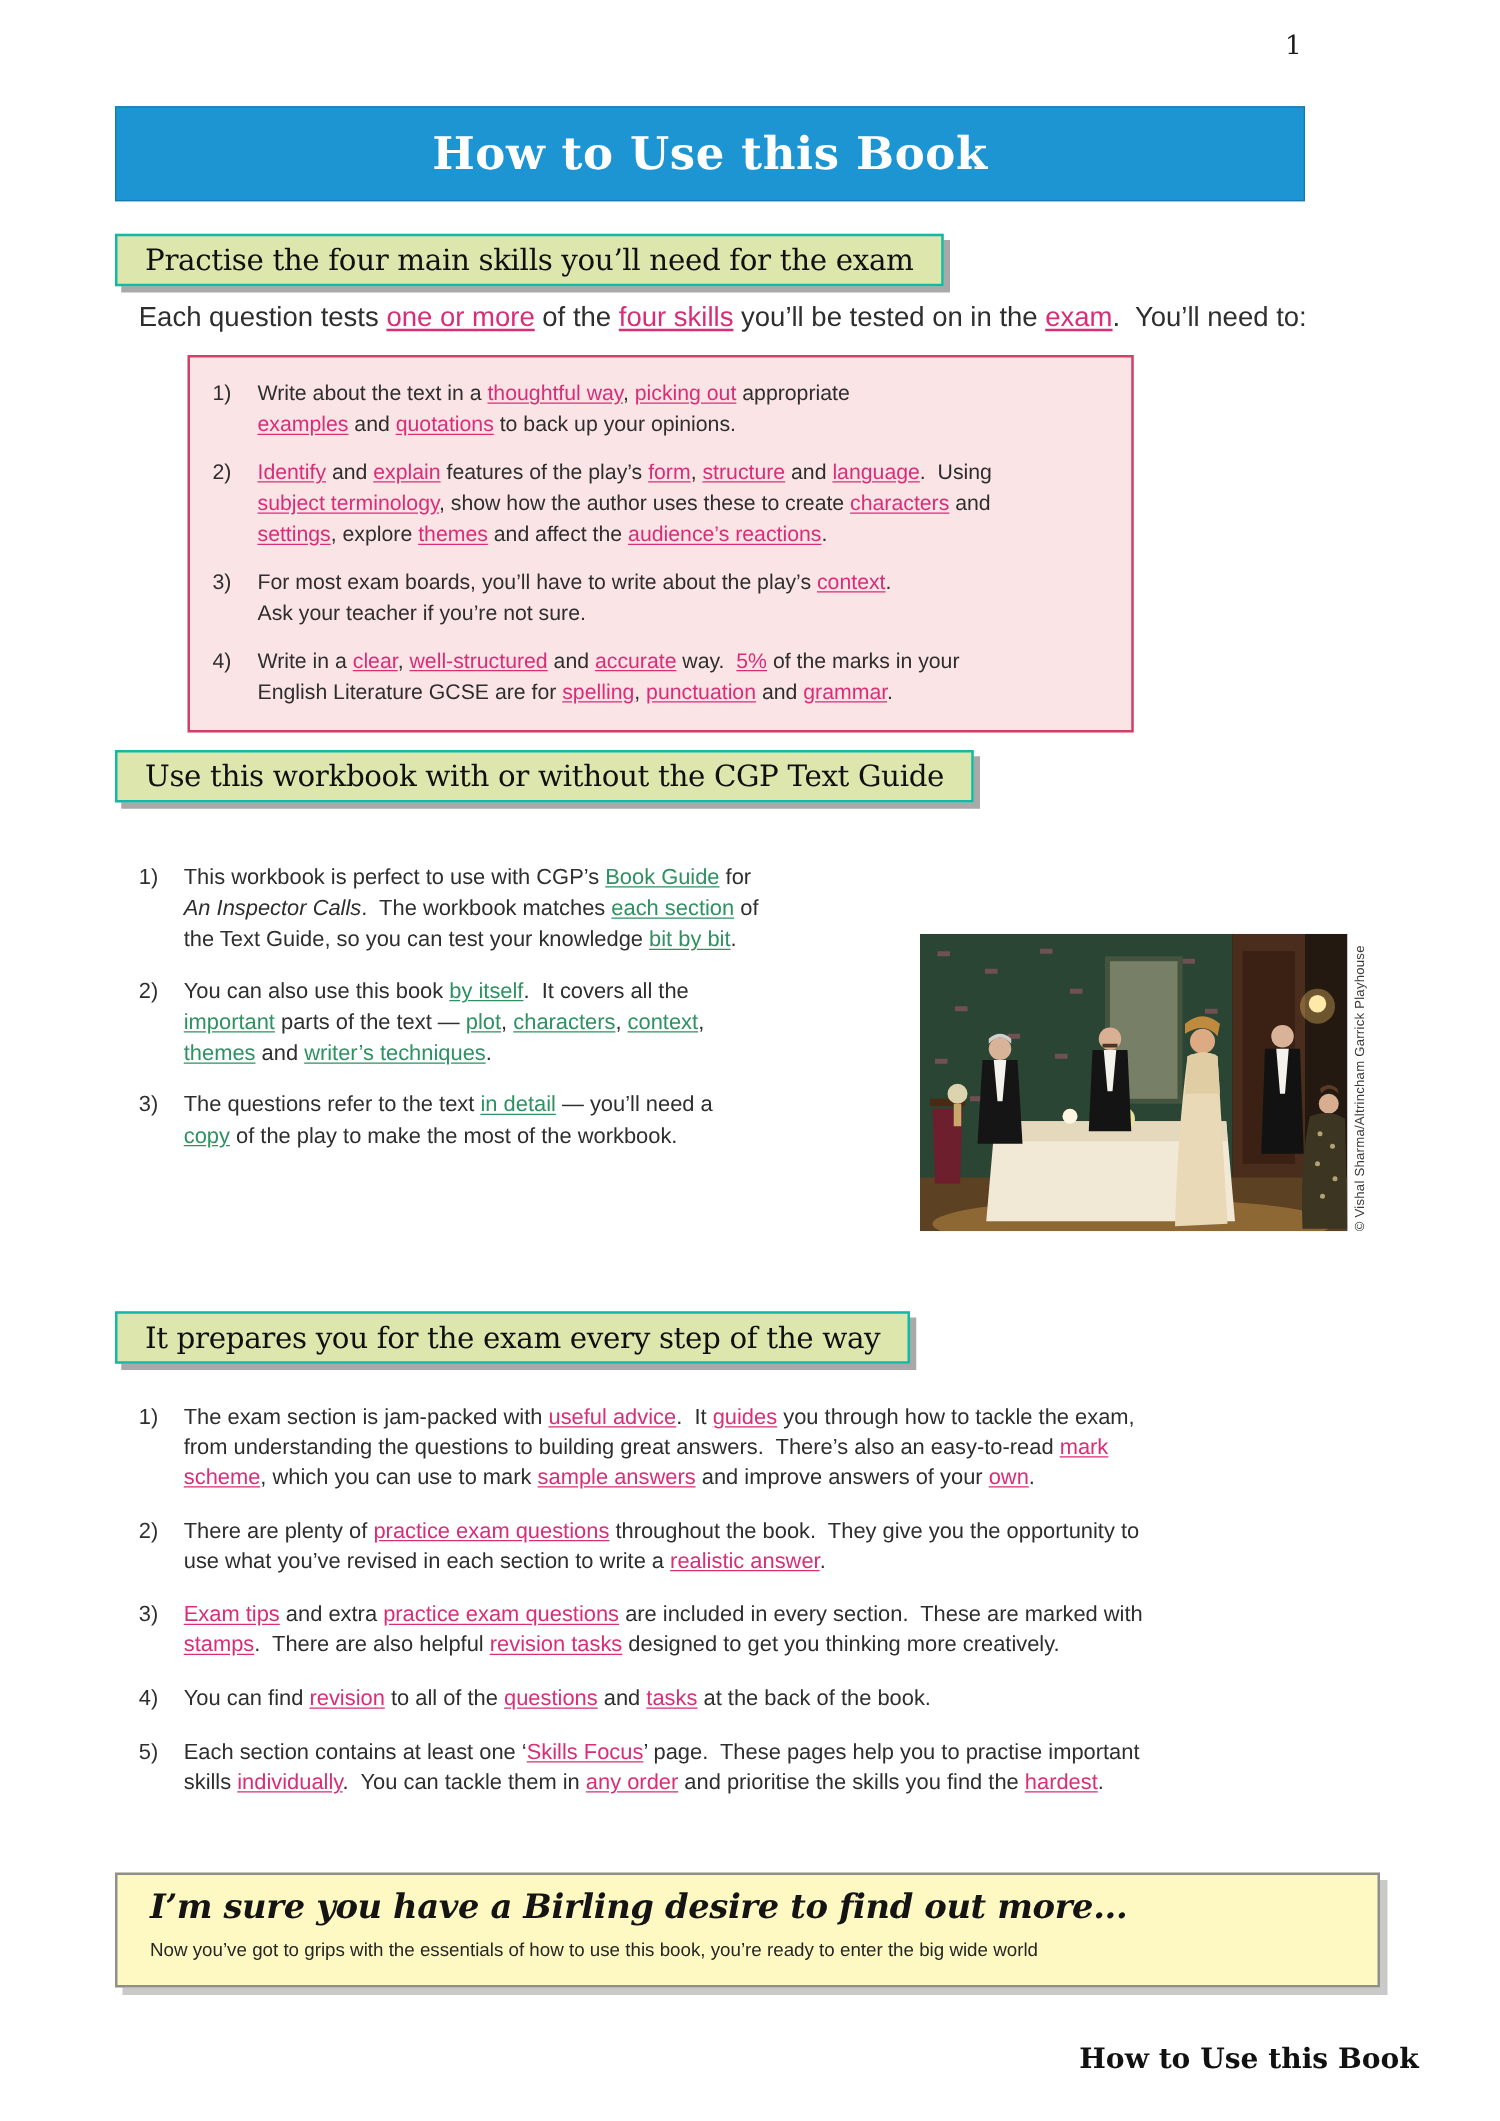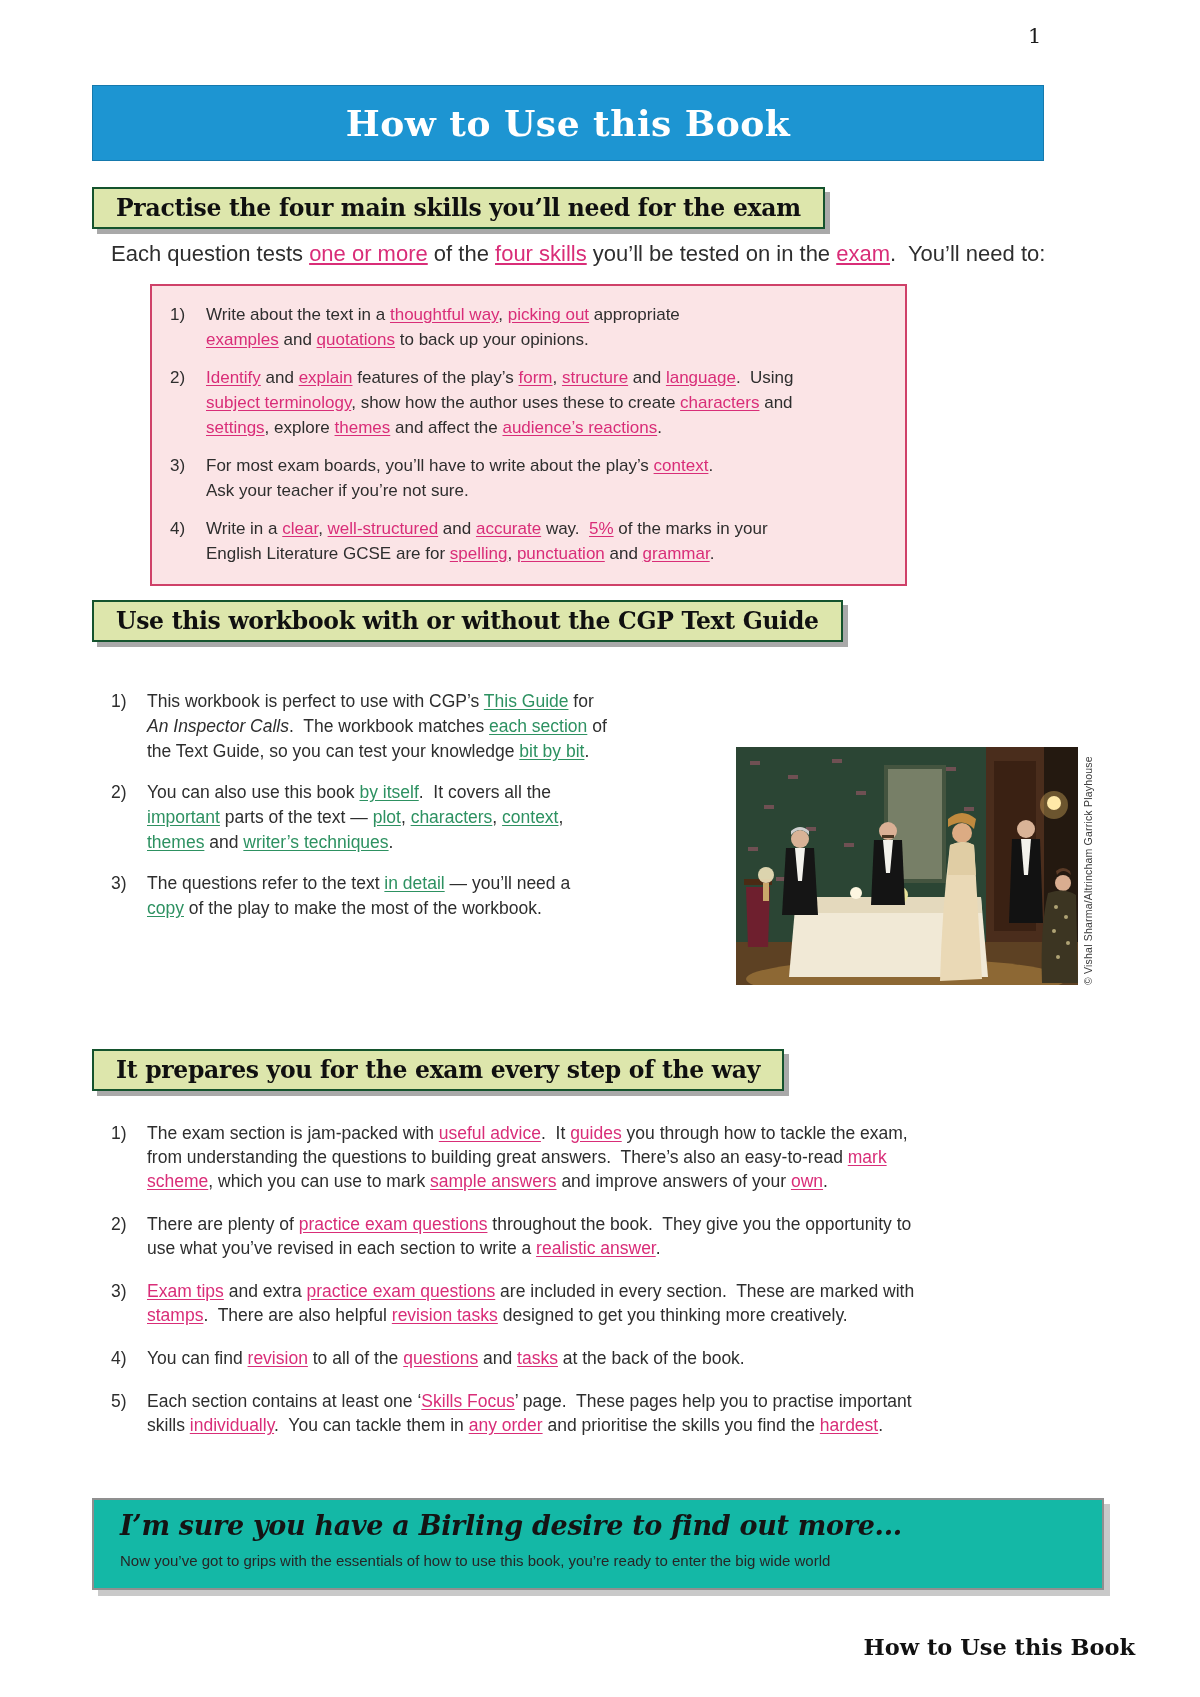--- a/index.html
+++ b/index.html
@@ -25,23 +25,23 @@
     position:absolute;left:92px;top:85px;width:952px;height:76px;
     background:var(--blue);border:1.5px solid #1579ad;
     display:flex;align-items:center;justify-content:center;
   }
   .banner .t{
     font-family:"DejaVu Serif",serif;font-weight:bold;font-size:36px;color:#fff;
     letter-spacing:0.5px;
   }
   .shead{
     position:absolute;left:92px;height:42px;background:var(--green-bg);
-    border:2px solid #14532d;box-shadow:5px 5px 0 #a9a9a9;
+    border:2px solid #14b8a6;box-shadow:5px 5px 0 #a9a9a9;
     display:flex;align-items:center;padding:0 22px;white-space:nowrap;
-    font-family:"DejaVu Serif",serif;font-weight:bold;font-size:23.5px;
+    font-family:"DejaVu Serif",serif;font-weight:normal;font-size:23.5px;
     letter-spacing:-0.3px;color:#101010;
   }
   #shead1{top:187px;}
   #shead2{top:600px;}
   #shead3{top:1049px;}
   .intro{position:absolute;left:111px;top:241px;font-size:22px;}
   .pinkbox{
     position:absolute;left:150px;top:284px;width:757px;
     background:var(--pink-bg);border:2.5px solid var(--pink-border);
     padding:16px 18px 18px 18px;display:flex;flex-direction:column;gap:13px;
@@ -63,21 +63,21 @@
   .it{font-style:italic;}
   .photo{
     position:absolute;left:736px;top:747px;width:342px;height:238px;overflow:hidden;
   }
   .credit{
     position:absolute;left:1082px;top:985px;transform:rotate(-90deg);
     transform-origin:0 0;width:238px;font-size:10.5px;color:#3a3a3a;
     white-space:nowrap;letter-spacing:0.2px;
   }
   .outro{
-    position:absolute;left:92px;top:1498px;width:1012px;background:#14b8a6;
+    position:absolute;left:92px;top:1498px;width:1012px;background:#fef9c3;
     border:2px solid #8f8f8f;box-shadow:6px 6px 0 #c9c9c9;
     padding:10px 10px 14px 26px;
   }
   .outro .ot{
     font-family:"DejaVu Serif",serif;font-weight:bold;font-style:italic;
     font-size:27px;color:#141414;margin-bottom:7px;letter-spacing:-0.3px;
   }
   .outro .ob{font-size:15px;line-height:26px;color:#262626;}
   .footer{
     position:absolute;left:0;top:1634px;width:1135px;text-align:right;
@@ -116,21 +116,21 @@
       <span class="num">4)</span>
       <div class="itext"><span>Write in a </span><span class="lk-p">clear</span><span>, </span><span class="lk-p">well-structured</span><span> and </span><span class="lk-p">accurate</span><span> way.&nbsp; </span><span class="lk-p">5%</span><span> of the marks in your</span><br><span>English Literature GCSE are for </span><span class="lk-p">spelling</span><span>, </span><span class="lk-p">punctuation</span><span> and </span><span class="lk-p">grammar</span><span>.</span></div>
     </div>
   </div>
 
   <div class="shead" id="shead2">Use this workbook with or without the CGP Text Guide</div>
 
   <div class="sec2">
     <div class="li">
       <span class="num">1)</span>
-      <div class="itext"><span>This workbook is perfect to use with CGP’s </span><span class="lk-g">This Guide</span><span> for</span><br><span class="it">An Inspector Calls</span><span>.&nbsp; The workbook matches </span><span class="lk-g">each section</span><span> of</span><br><span>the Text Guide, so you can test your knowledge </span><span class="lk-g">bit by bit</span><span>.</span></div>
+      <div class="itext"><span>This workbook is perfect to use with CGP’s </span><span class="lk-g">Book Guide</span><span> for</span><br><span class="it">An Inspector Calls</span><span>.&nbsp; The workbook matches </span><span class="lk-g">each section</span><span> of</span><br><span>the Text Guide, so you can test your knowledge </span><span class="lk-g">bit by bit</span><span>.</span></div>
     </div>
     <div class="li">
       <span class="num">2)</span>
       <div class="itext"><span>You can also use this book </span><span class="lk-g">by itself</span><span>.&nbsp; It covers all the</span><br><span class="lk-g">important</span><span> parts of the text — </span><span class="lk-g">plot</span><span>, </span><span class="lk-g">characters</span><span>, </span><span class="lk-g">context</span><span>,</span><br><span class="lk-g">themes</span><span> and </span><span class="lk-g">writer’s techniques</span><span>.</span></div>
     </div>
     <div class="li">
       <span class="num">3)</span>
       <div class="itext"><span>The questions refer to the text </span><span class="lk-g">in detail</span><span> — you’ll need a</span><br><span class="lk-g">copy</span><span> of the play to make the most of the workbook.</span></div>
     </div>
   </div>

